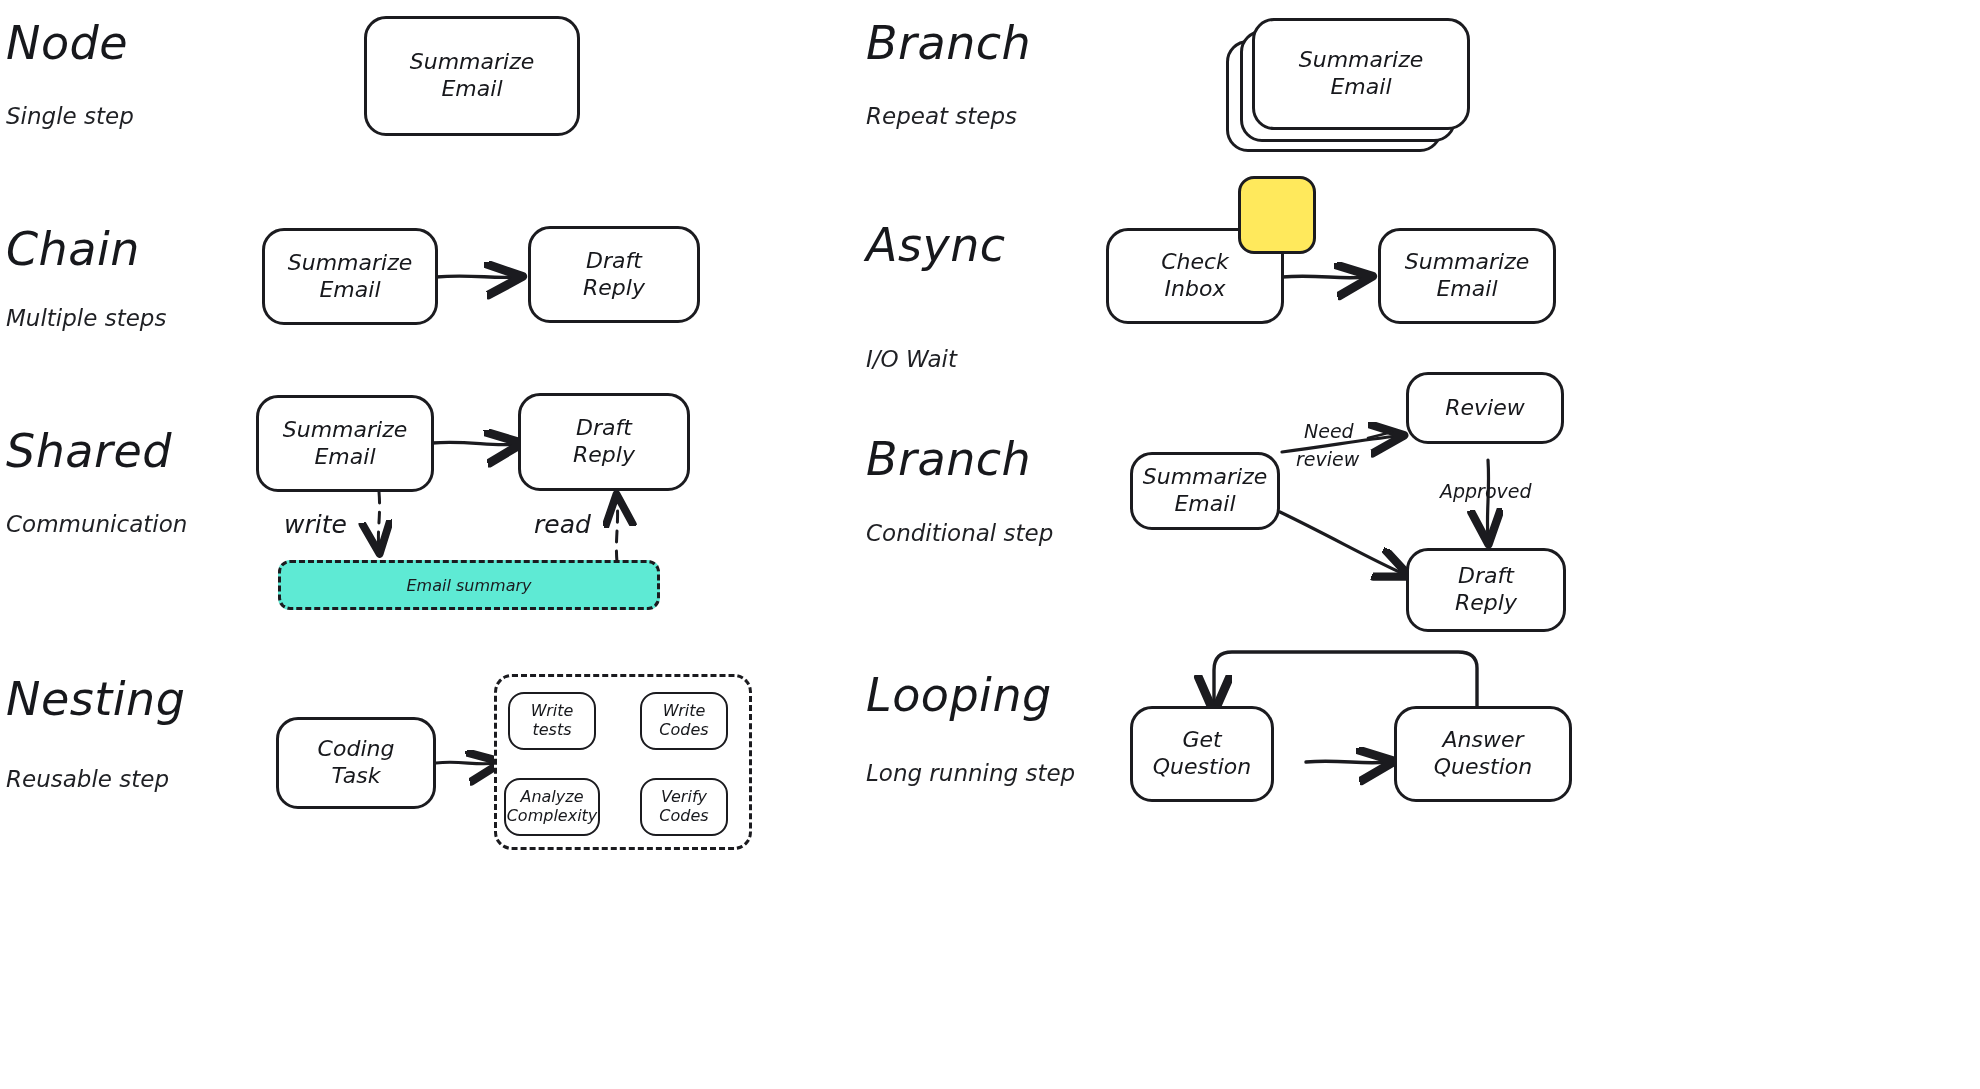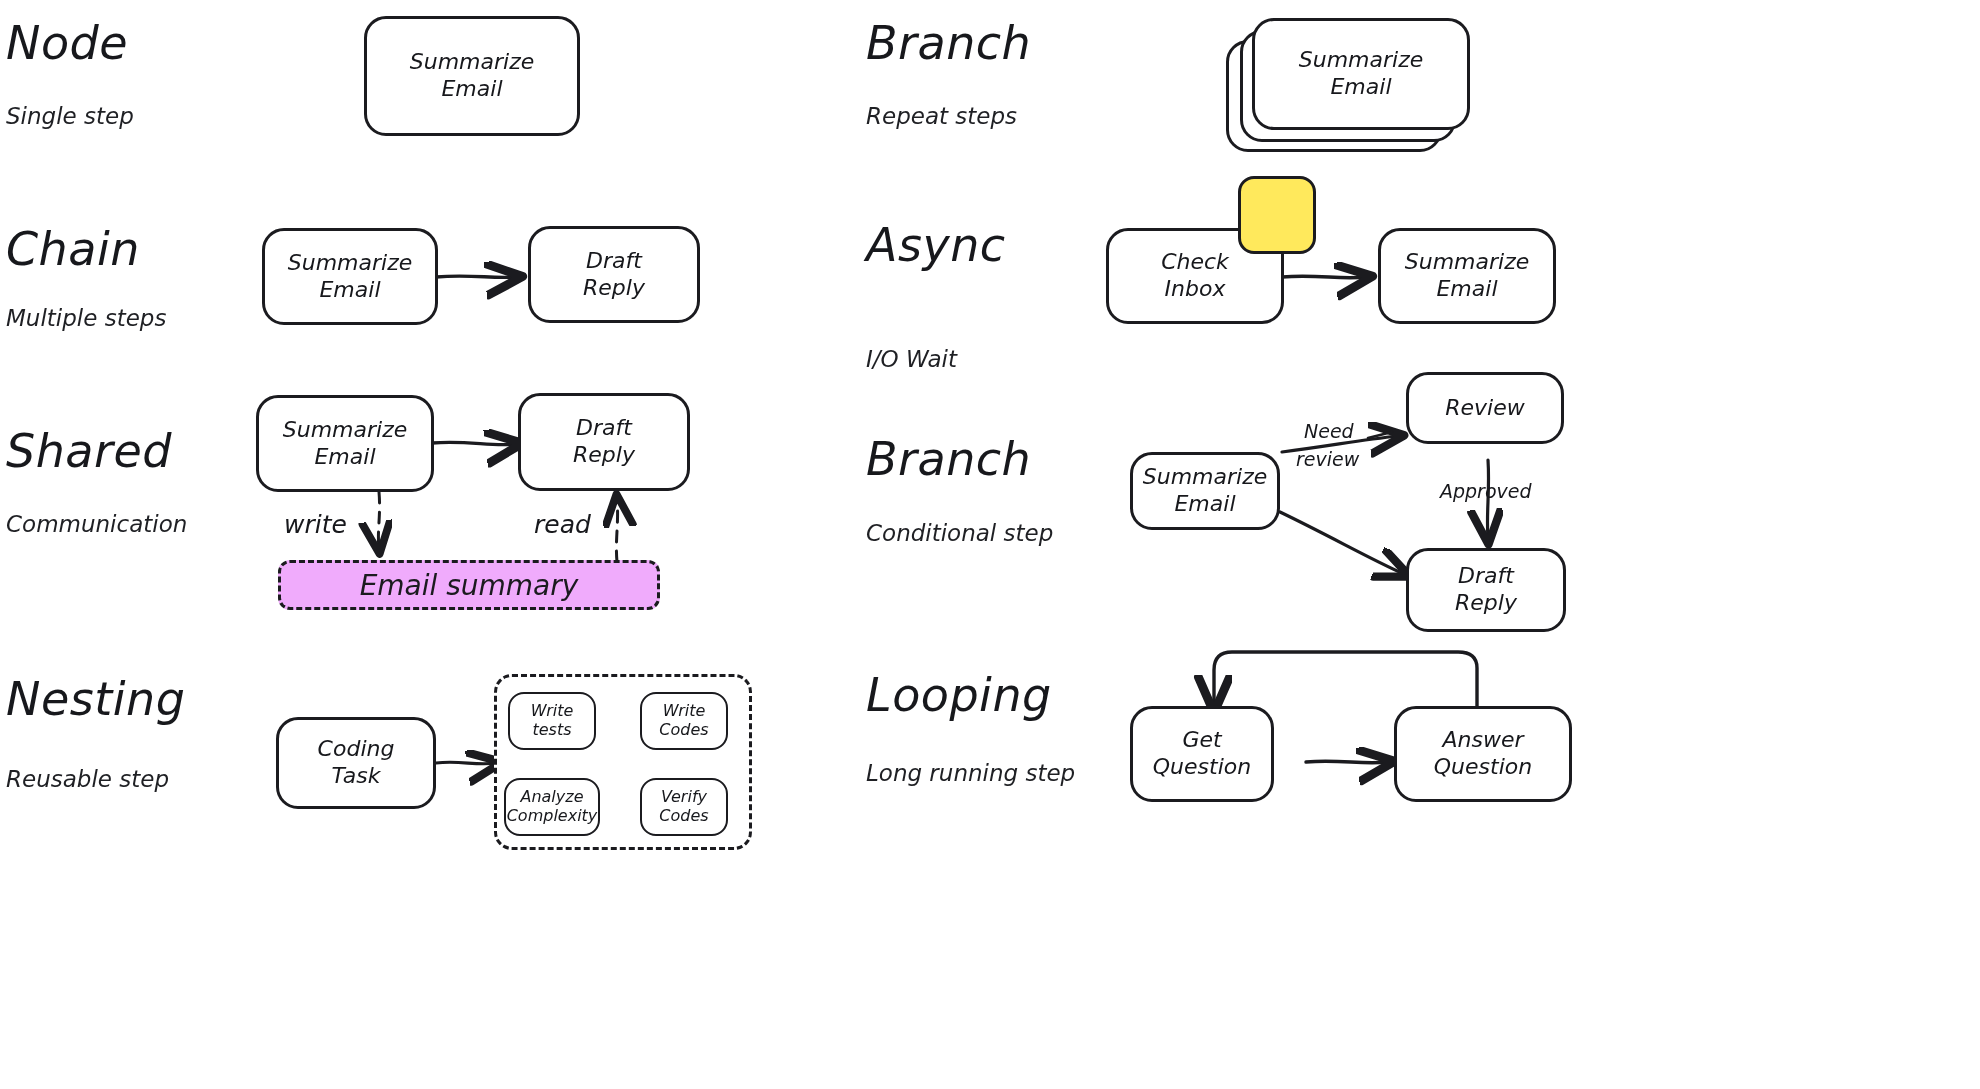--- a/index.html
+++ b/index.html
@@ -11,21 +11,21 @@
   .pattern-title{position:absolute;font-family:"DejaVu Sans","Liberation Sans",sans-serif;
     font-size:46px;font-weight:400;font-style:italic;letter-spacing:.5px;color:#17181c;white-space:nowrap;}
   .pattern-sub{position:absolute;font-size:23px;font-style:italic;color:#1f2024;white-space:nowrap;}
 
   .node{position:absolute;box-sizing:border-box;border:3px solid #1b1b1f;border-radius:22px;
         background:#ffffff;display:flex;align-items:center;justify-content:center;text-align:center;
         font-size:22px;line-height:1.22;font-style:italic;color:#17181c;padding:16px 6px;}
   .node.small{border-width:2.5px;border-radius:16px;font-size:16px;line-height:1.16;}
   .node.stacked{box-shadow:none;}
   .dashed-store{position:absolute;box-sizing:border-box;border:3px dashed #1b1b1f;border-radius:12px;
-        background:#f0abfc;display:flex;align-items:center;justify-content:center;font-size:28px;font-style:italic;}
+        background:#5eead4;display:flex;align-items:center;justify-content:center;font-size:16px;font-style:italic;}
   .dashed-group{position:absolute;box-sizing:border-box;border:3px dashed #1b1b1f;border-radius:18px;background:#fff;}
   .edge-label{position:absolute;font-size:19px;font-style:italic;color:#17181c;white-space:nowrap;}
   .io-label{position:absolute;font-size:25px;font-style:italic;color:#17181c;}
   .clock{position:absolute;width:72px;height:72px;border-radius:16px;background:#ffe95c;
          border:3px solid #1b1b1f;z-index:5;}
 </style>
 </head>
 <body>
 
 <div class="canvas">

